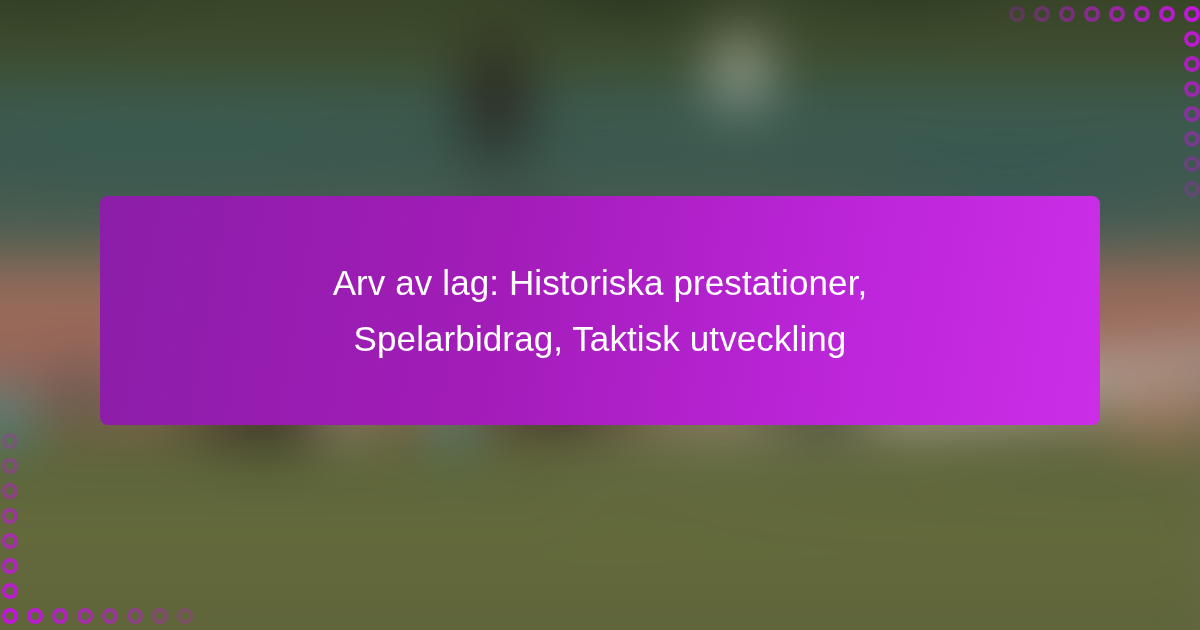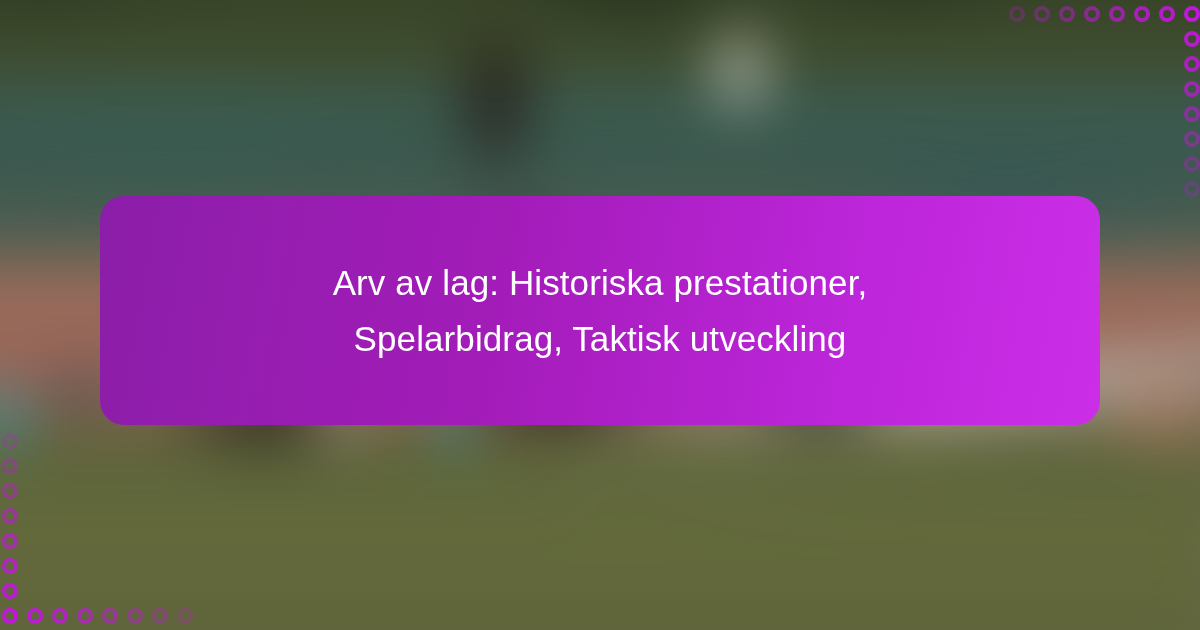--- a/index.html
+++ b/index.html
@@ -128,21 +128,21 @@
     box-sizing: border-box;
   }
 
   
   #headline-card {
     position: absolute;
     left: 100px;
     top: 196px;
     width: 1000px;
     height: 229px;
-    border-radius: 24px;
+    border-radius: 8px;
     background: linear-gradient(100deg, #8b1ea8 0%, #a31cb9 40%, #bb25d8 72%, #cc2ee8 100%);
     display: flex;
     align-items: center;
     justify-content: center;
     box-sizing: border-box;
     padding: 0 60px;
   }
 
   #headline-text {
     color: #ffffff;

